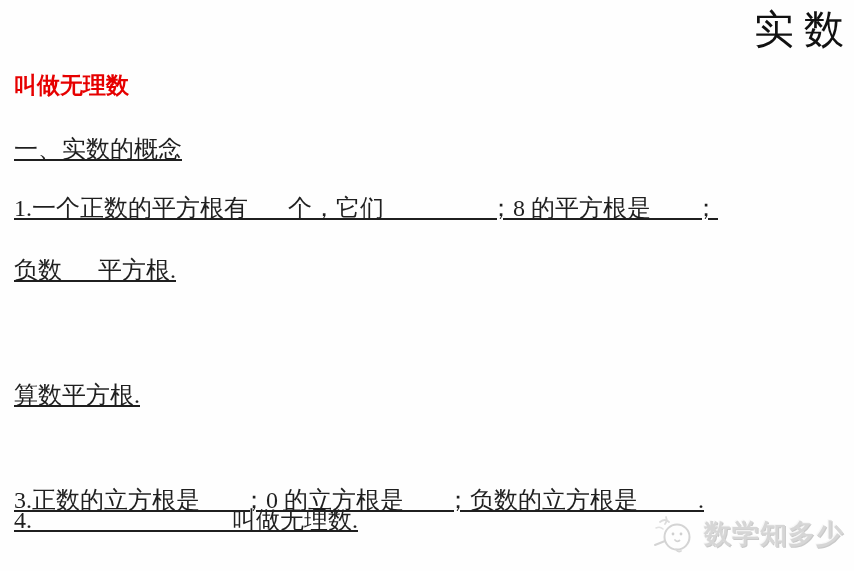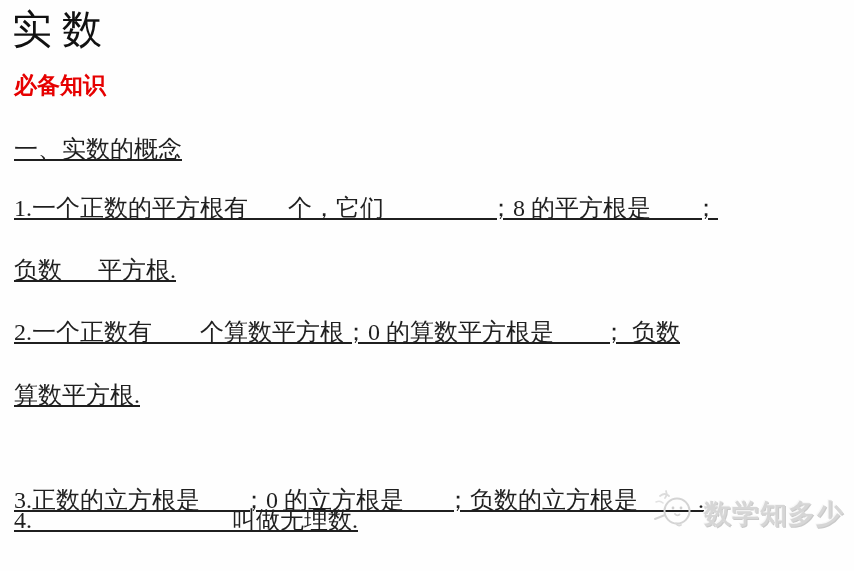--- a/index.html
+++ b/index.html
@@ -10,21 +10,21 @@
     height: 571px;
     background: #fefefe;
     overflow: hidden;
     font-family: "Liberation Serif", "DejaVu Serif", serif;
     color: #1f1f1f;
   }
   .doc-title {
     position: absolute;
     top: 2px; left: 0;
     width: 100%;
-    text-align: left;
+    text-align: right;
     font-size: 40px;
     font-weight: normal;
     letter-spacing: 10px;
     color: #111;
     padding-left: 12px;
   }
   .kb-heading {
     position: absolute;
     top: 70px; left: 14px;
     font-family: "Liberation Sans", "DejaVu Sans", sans-serif;
@@ -57,57 +57,54 @@
   .w36  { width: 36px; }
   .w40  { width: 40px; }
   .w42  { width: 42px; }
   .w43  { width: 43px; }
   .w48  { width: 48px; }
   .w60  { width: 60px; }
   .w105 { width: 105px; }
   .w200 { width: 200px; }
   .watermark {
     position: absolute;
-    top: 484px; right: 10px;
+    top: 510px; right: 10px;
     display: flex;
-    align-items: flex-end;
+    align-items: center;
     gap: 4px;
   }
   .wm-text {
     font-family: "Liberation Sans", "DejaVu Sans", sans-serif;
     font-size: 27px;
     font-weight: bold;
     color: #d6d6d6;
     text-shadow: -1px -1px 0 #f7f7f7, 1px 1px 0 #c9c9c9;
     letter-spacing: 1px;
   }
   .wm-icon svg { display: block; }
 </style>
 </head>
 <body>
 
 <div class="page">
 
   <h1 class="doc-title">实数</h1>
 
-  <div class="kb-heading">必备知识</div>
+  <div class="kb-heading">叫做无理数</div>
 
   <div class="line section-line">一、实数的概念</div>
 
   <div class="line l1">
     <span>1.一个正数的平方根有</span><span class="blank w40"></span><span>个，它们</span><span class="blank w105"></span><span>；8 的平方根是</span><span class="blank w43"></span><span>；</span>
   </div>
 
   <div class="line l2">
     <span>负数</span><span class="blank w36"></span><span>平方根.</span>
   </div>
 
-  <div class="line l3">
-    <span>2.一个正数有</span><span class="blank w48"></span><span>个算数平方根；0 的算数平方根是</span><span class="blank w48"></span><span>； 负数</span>
-  </div>
 
   <div class="line l4">
     <span>算数平方根.</span>
   </div>
 
   <div class="line l5">
     <span>3.正数的立方根是</span><span class="blank w42"></span><span>；0 的立方根是</span><span class="blank w42"></span><span>；负数的立方根是</span><span class="blank w60"></span><span>.</span>
   </div>
 
   <div class="line l6">

